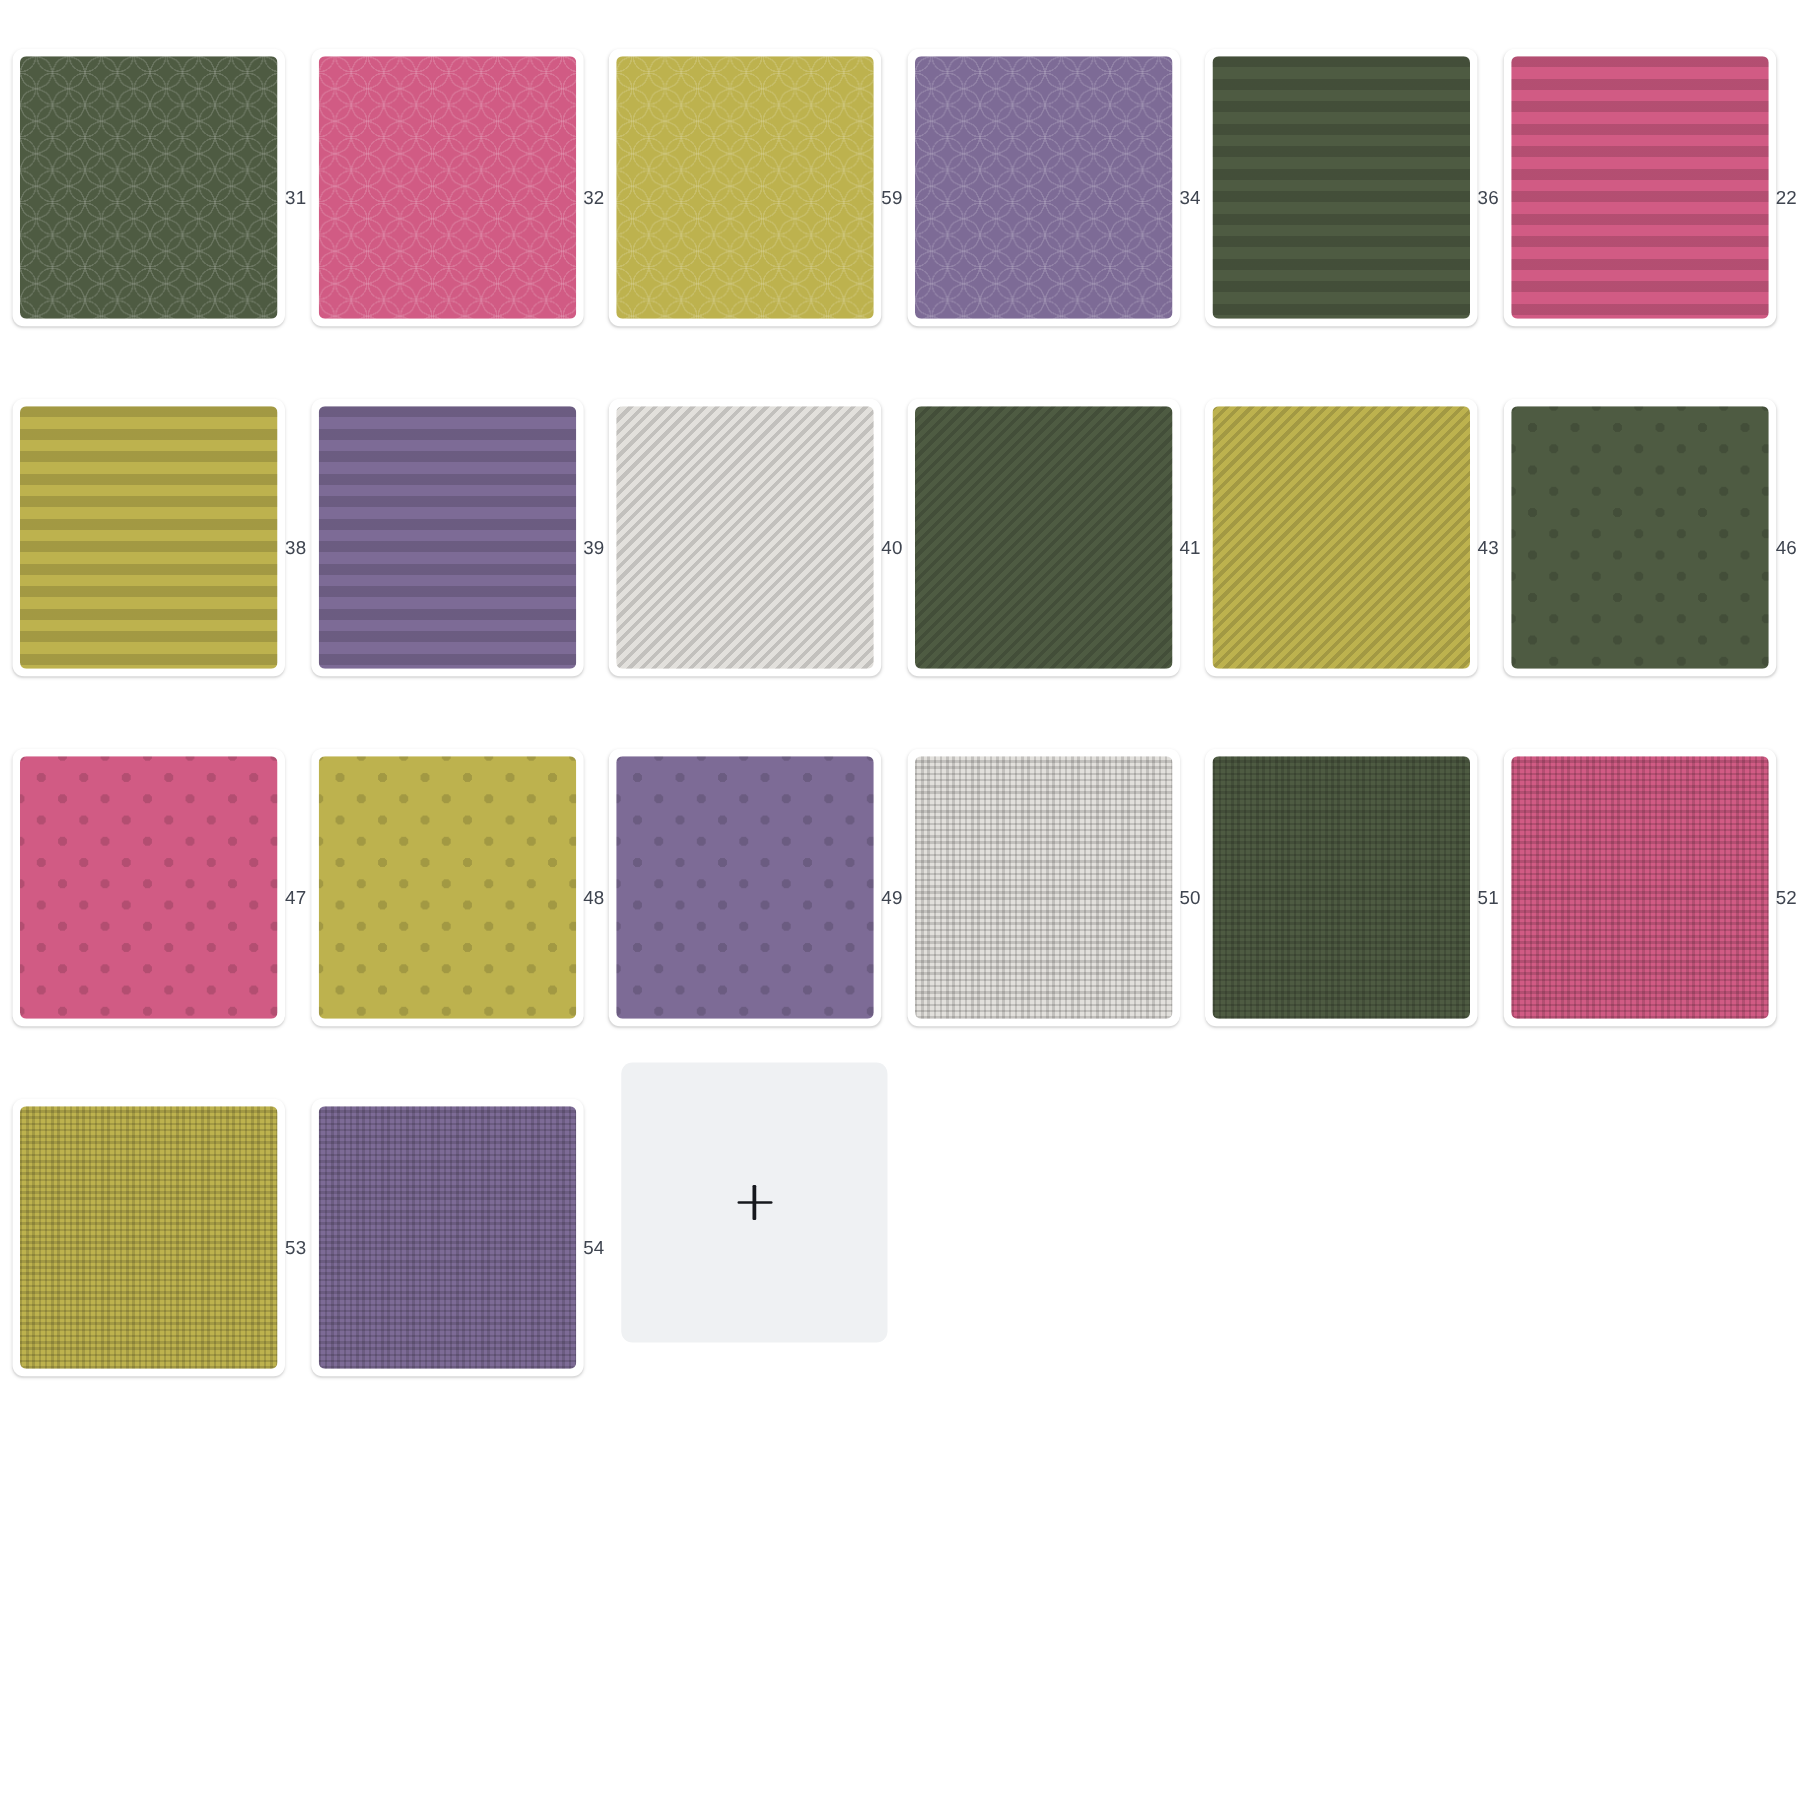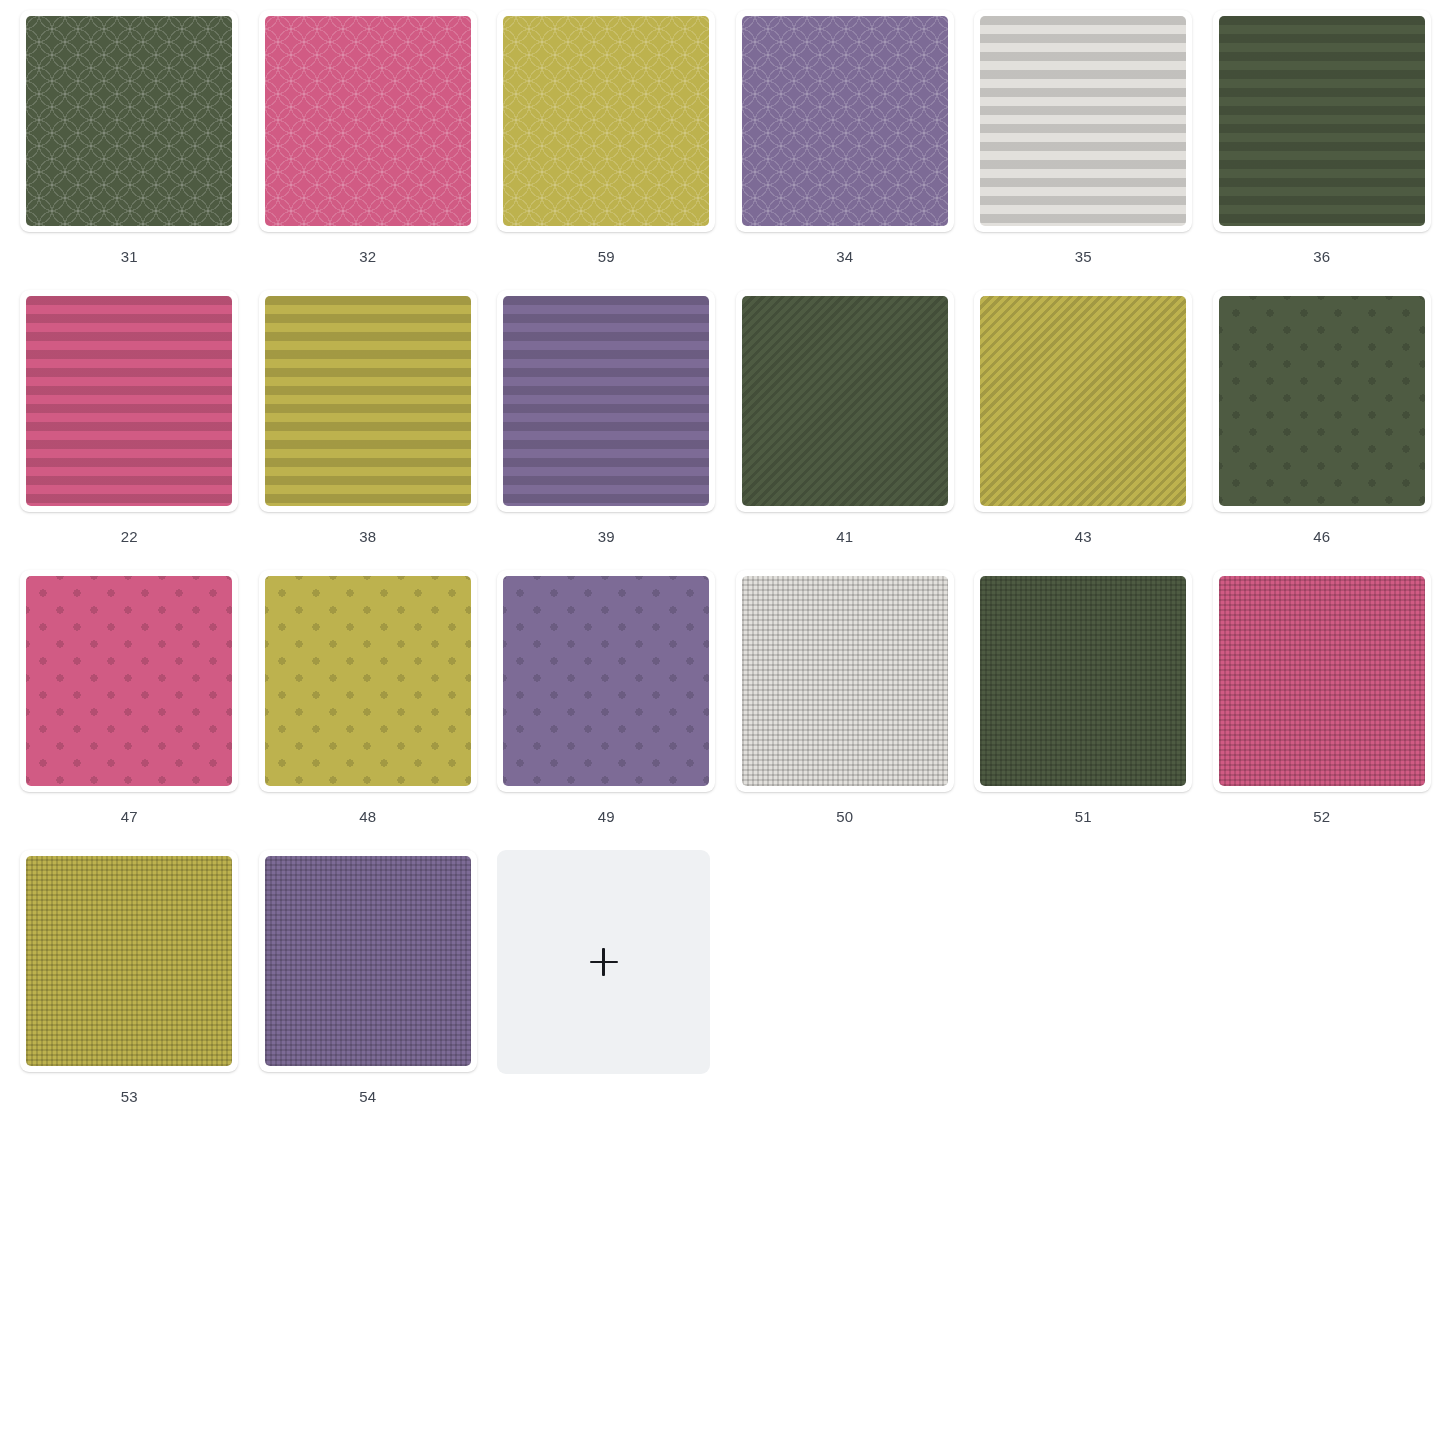--- a/index.html
+++ b/index.html
@@ -18,21 +18,21 @@
 
   #grid {
     display: grid;
     grid-template-columns: repeat(6, 238.5px);
     grid-auto-rows: 280px;
     padding: 10px 10px 0 10px;
   }
 
   .cell {
     display: flex;
-    flex-direction: column;
+    flex-direction: row;
     align-items: center;
   }
 
   
   .card {
     width: 218px;
     height: 222px;
     background: #ffffff;
     border-radius: 9px;
     padding: 6px;
@@ -113,26 +113,20 @@
       <div class="cell-label">59</div>
     </div>
     <div class="cell">
       <div class="card">
         <div class="swatch" style="background-color: rgb(125, 107, 150); background-image: radial-gradient(circle at 0px 0px, transparent 11.96px, rgba(255, 255, 255, 0.16) 11.96px, rgba(255, 255, 255, 0.16) 13px, transparent 13px), radial-gradient(circle at 100% 0px, transparent 11.96px, rgba(255, 255, 255, 0.16) 11.96px, rgba(255, 255, 255, 0.16) 13px, transparent 13px), radial-gradient(circle at 0px 100%, transparent 11.96px, rgba(255, 255, 255, 0.16) 11.96px, rgba(255, 255, 255, 0.16) 13px, transparent 13px), radial-gradient(circle at 100% 100%, transparent 11.96px, rgba(255, 255, 255, 0.16) 11.96px, rgba(255, 255, 255, 0.16) 13px, transparent 13px), radial-gradient(circle, transparent 11.96px, rgba(255, 255, 255, 0.16) 11.96px, rgba(255, 255, 255, 0.16) 13px, transparent 13px); background-size: 26px 26px;"></div>
       </div>
       <div class="cell-label">34</div>
     </div>
     <div class="cell">
       <div class="card">
-        <div class="swatch" style="background-color: rgb(226, 224, 220); background-image: repeating-linear-gradient(rgba(0, 0, 0, 0.14) 0px, rgba(0, 0, 0, 0.14) 9px, transparent 9px, transparent 18px); background-size: auto;"></div>
-      </div>
-      <div class="cell-label">35</div>
-    </div>
-    <div class="cell">
-      <div class="card">
         <div class="swatch" style="background-color: rgb(78, 91, 66); background-image: repeating-linear-gradient(rgba(0, 0, 0, 0.14) 0px, rgba(0, 0, 0, 0.14) 9px, transparent 9px, transparent 18px); background-size: auto;"></div>
       </div>
       <div class="cell-label">36</div>
     </div>
     <div class="cell">
       <div class="card">
         <div class="swatch" style="background-color: rgb(209, 91, 132); background-image: repeating-linear-gradient(rgba(0, 0, 0, 0.14) 0px, rgba(0, 0, 0, 0.14) 9px, transparent 9px, transparent 18px); background-size: auto;"></div>
       </div>
       <div class="cell-label">22</div>
     </div>
@@ -140,20 +134,26 @@
       <div class="card">
         <div class="swatch" style="background-color: rgb(189, 178, 78); background-image: repeating-linear-gradient(rgba(0, 0, 0, 0.14) 0px, rgba(0, 0, 0, 0.14) 9px, transparent 9px, transparent 18px); background-size: auto;"></div>
       </div>
       <div class="cell-label">38</div>
     </div>
     <div class="cell">
       <div class="card">
         <div class="swatch" style="background-color: rgb(125, 107, 150); background-image: repeating-linear-gradient(rgba(0, 0, 0, 0.14) 0px, rgba(0, 0, 0, 0.14) 9px, transparent 9px, transparent 18px); background-size: auto;"></div>
       </div>
       <div class="cell-label">39</div>
+    </div>
+    <div class="cell">
+      <div class="card">
+        <div class="swatch" style="background-color: rgb(226, 224, 220); background-image: repeating-linear-gradient(135deg, rgba(0, 0, 0, 0.14) 0px, rgba(0, 0, 0, 0.14) 3px, transparent 3px, transparent 7px); background-size: auto;"></div>
+      </div>
+      <div class="cell-label">40</div>
     </div>
     <div class="cell">
       <div class="card">
         <div class="swatch" style="background-color: rgb(78, 91, 66); background-image: repeating-linear-gradient(135deg, rgba(0, 0, 0, 0.14) 0px, rgba(0, 0, 0, 0.14) 3px, transparent 3px, transparent 7px); background-size: auto;"></div>
       </div>
       <div class="cell-label">41</div>
     </div>
     <div class="cell">
       <div class="card">
         <div class="swatch" style="background-color: rgb(189, 178, 78); background-image: repeating-linear-gradient(135deg, rgba(0, 0, 0, 0.14) 0px, rgba(0, 0, 0, 0.14) 3px, transparent 3px, transparent 7px); background-size: auto;"></div>

